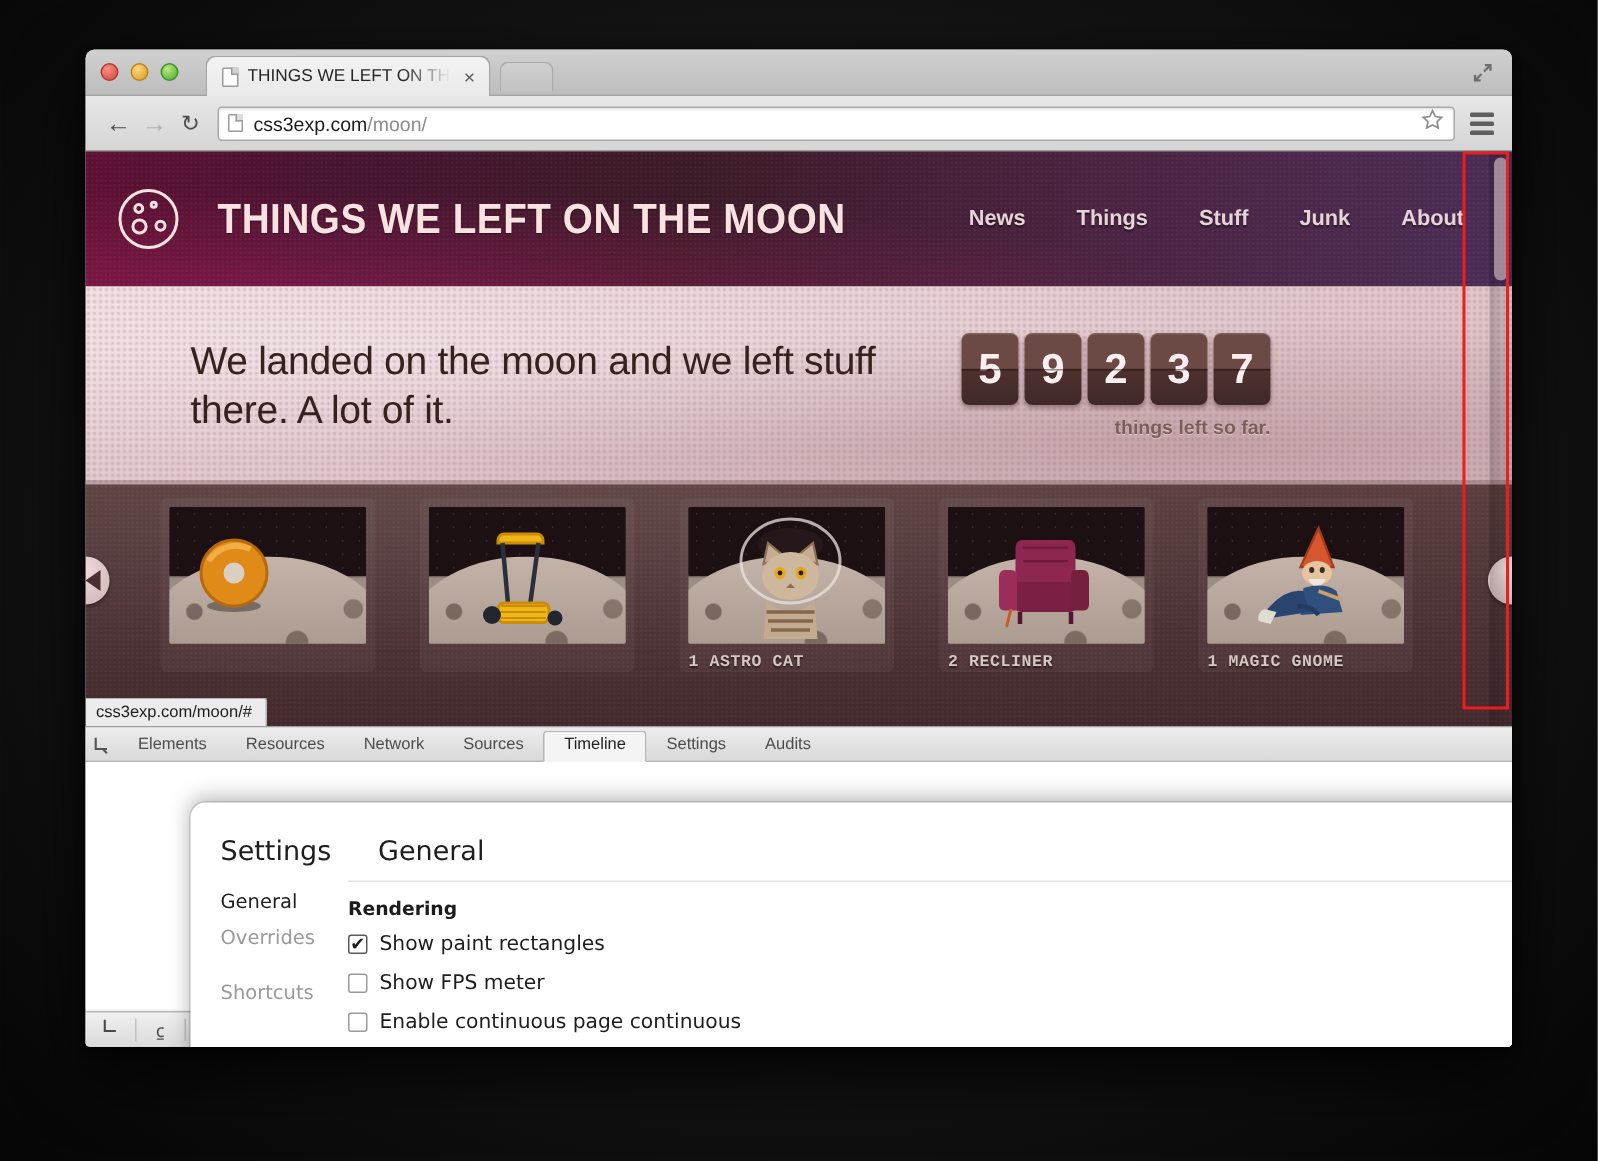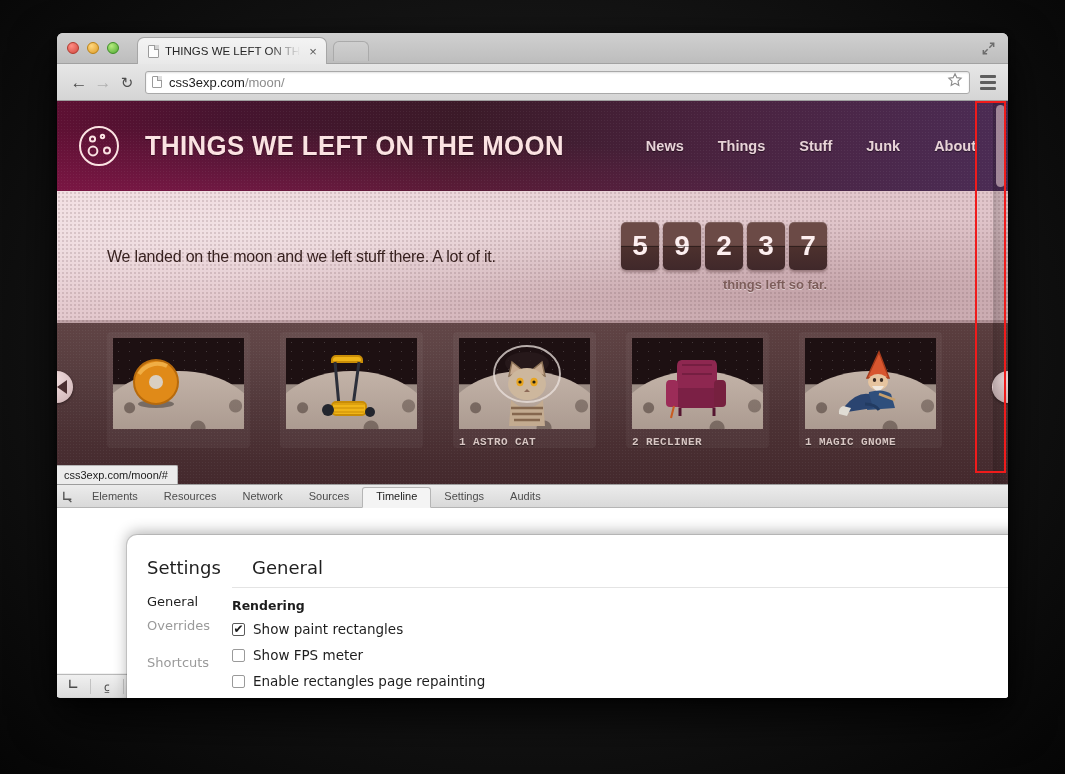--- a/index.html
+++ b/index.html
@@ -184,22 +184,22 @@
     content: ''; position: absolute; inset: 0;
     background-image: radial-gradient(rgba(110,80,85,.19) 1px, transparent 1.2px);
     background-size: 4px 4px;
   }
   #hero::after {
     content: ''; position: absolute; left: 0; right: 0; bottom: 0; height: 3px;
     background: rgba(120,88,92,.35);
   }
   #hero-copy {
     position: relative; z-index: 2;
-    margin-left: 50px; width: 490px;
-    font-size: 16px; line-height: 1.28; color: #37211f;
+    margin-left: 70px; width: 490px;
+    font-size: 26px; line-height: 1.28; color: #37211f;
     letter-spacing: -.2px;
   }
   #counter-wrap {
     position: relative; z-index: 2; margin-left: 24px; text-align: center;
   }
   #counter { display: flex; gap: 4px; }
   .digit {
     width: 38px; height: 48px; border-radius: 5px;
     background: linear-gradient(#6b4a46 0%, #6b4a46 48%, #4d312e 52%, #40282a 100%);
     box-shadow: 0 2px 3px rgba(60,30,30,.4), inset 0 1px 0 rgba(255,255,255,.13);
@@ -688,21 +688,21 @@
             <span class="lbl">Show paint rectangles</span>
           </label>
 
           <label class="chk-row">
             <span class="chk"></span>
             <span class="lbl">Show FPS meter</span>
           </label>
 
           <label class="chk-row">
             <span class="chk"></span>
-            <span class="lbl">Enable rectangles page repainting</span>
+            <span class="lbl">Enable continuous page continuous</span>
           </label>
         </div>
 
       </div>
     </div>
 
   </div>
 </div>
 
 </body></html>

